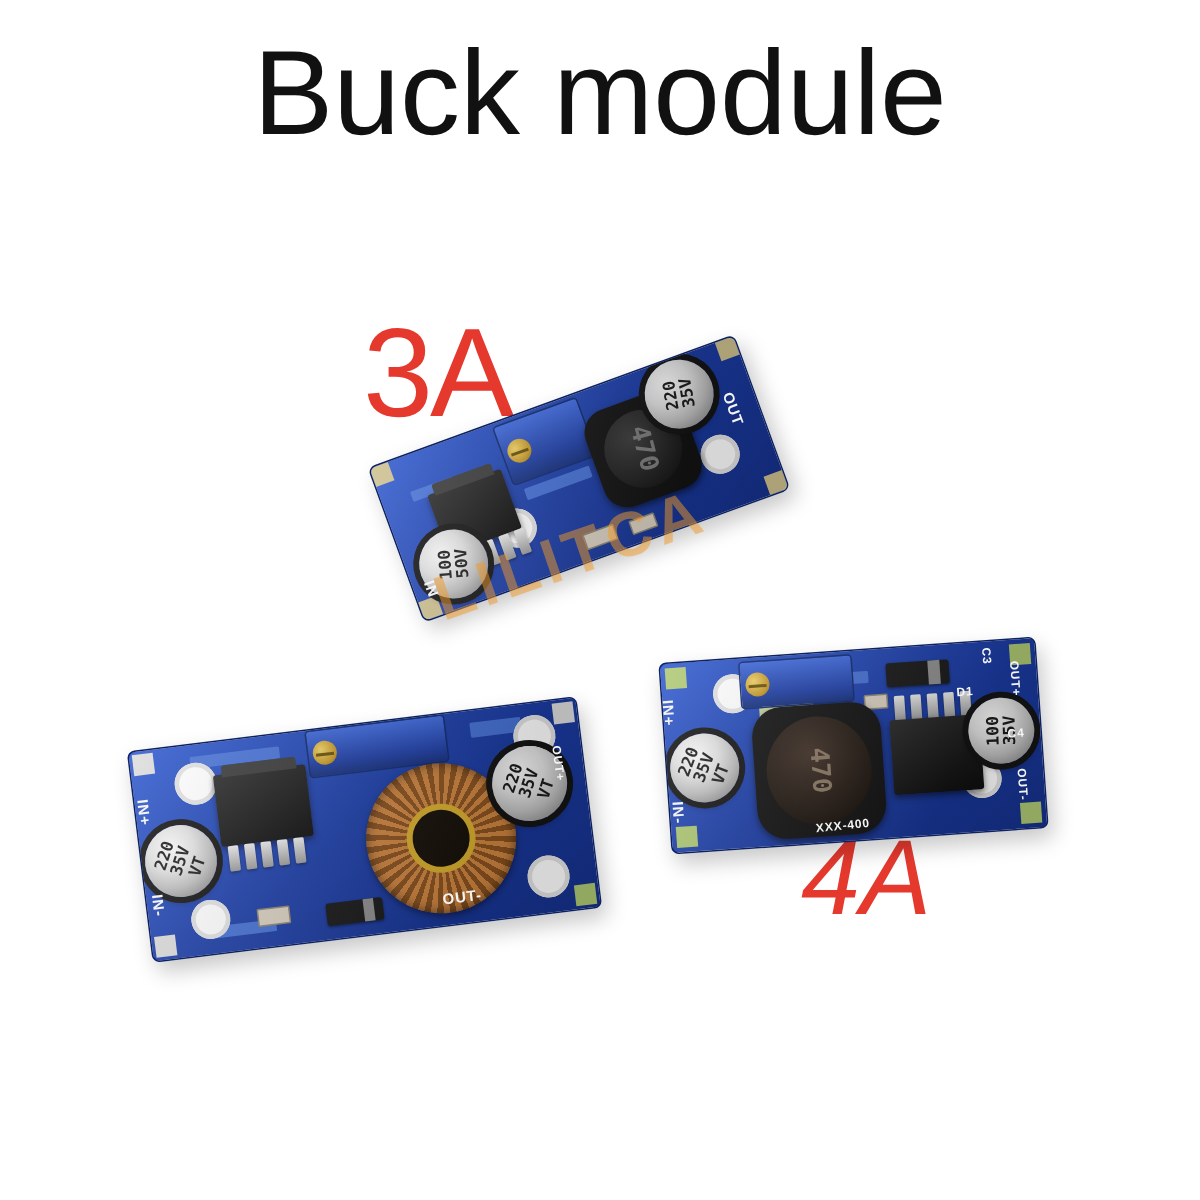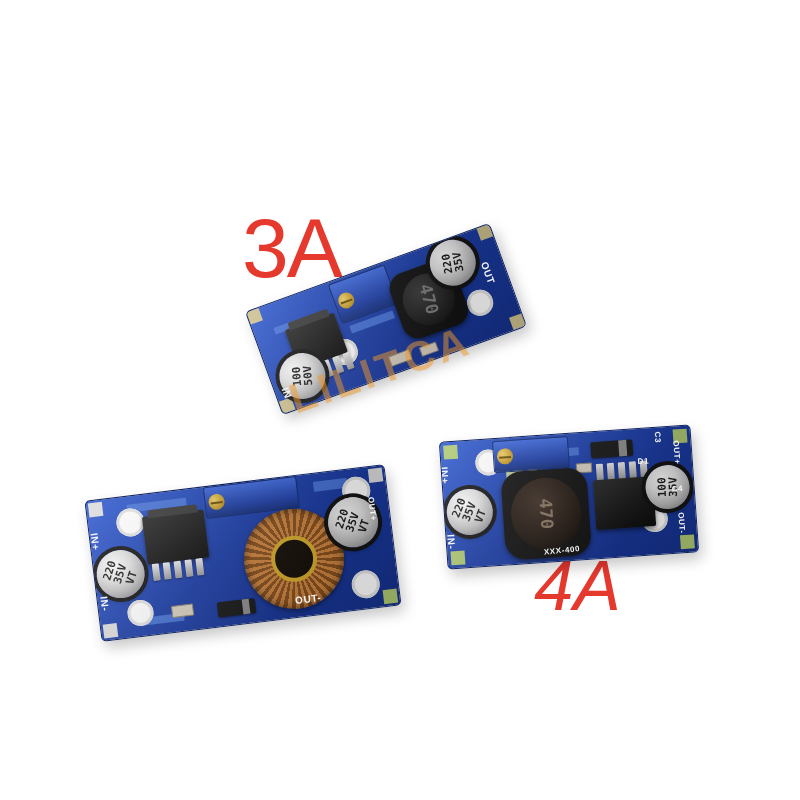--- a/index.html
+++ b/index.html
@@ -63,20 +63,21 @@
 
   .smd{position:absolute;background:#d9d0c1;border:1px solid #8d8576;border-radius:1px;}
   .diode{position:absolute;background:#191919;border-radius:2px;box-shadow:0 1px 2px rgba(0,0,0,.5);}
   .diode::after{content:"";position:absolute;right:15%;top:0;width:18%;height:100%;background:#8e8e8e;}
 </style>
 </head>
 <body>
 
 <div class="stage">
 
+  <div class="page-title">Buck module</div>
 
   <div class="amp-label" style="left:242px;top:206px;font-size:84px;letter-spacing:-2px;text-align:right;">3A</div>
   <div class="amp-label" style="left:534px;top:550px;font-size:71px;font-style:italic;">4A</div>
 
   <div class="board" style="left:256px;top:264px;width:258px;height:108px;transform:rotate(-20deg);">
     <div class="pad" style="left:0;top:0;width:13px;height:13px;background:#cdbf8e;"></div>
     <div class="pad" style="right:0;top:0;width:13px;height:13px;background:#cdbf8e;"></div>
     <div class="pad" style="left:0;bottom:0;width:13px;height:13px;background:#cdbf8e;"></div>
     <div class="pad" style="right:0;bottom:0;width:13px;height:13px;background:#cdbf8e;"></div>
     <div class="trace" style="left:92px;top:48px;width:46px;height:8px;"></div>

